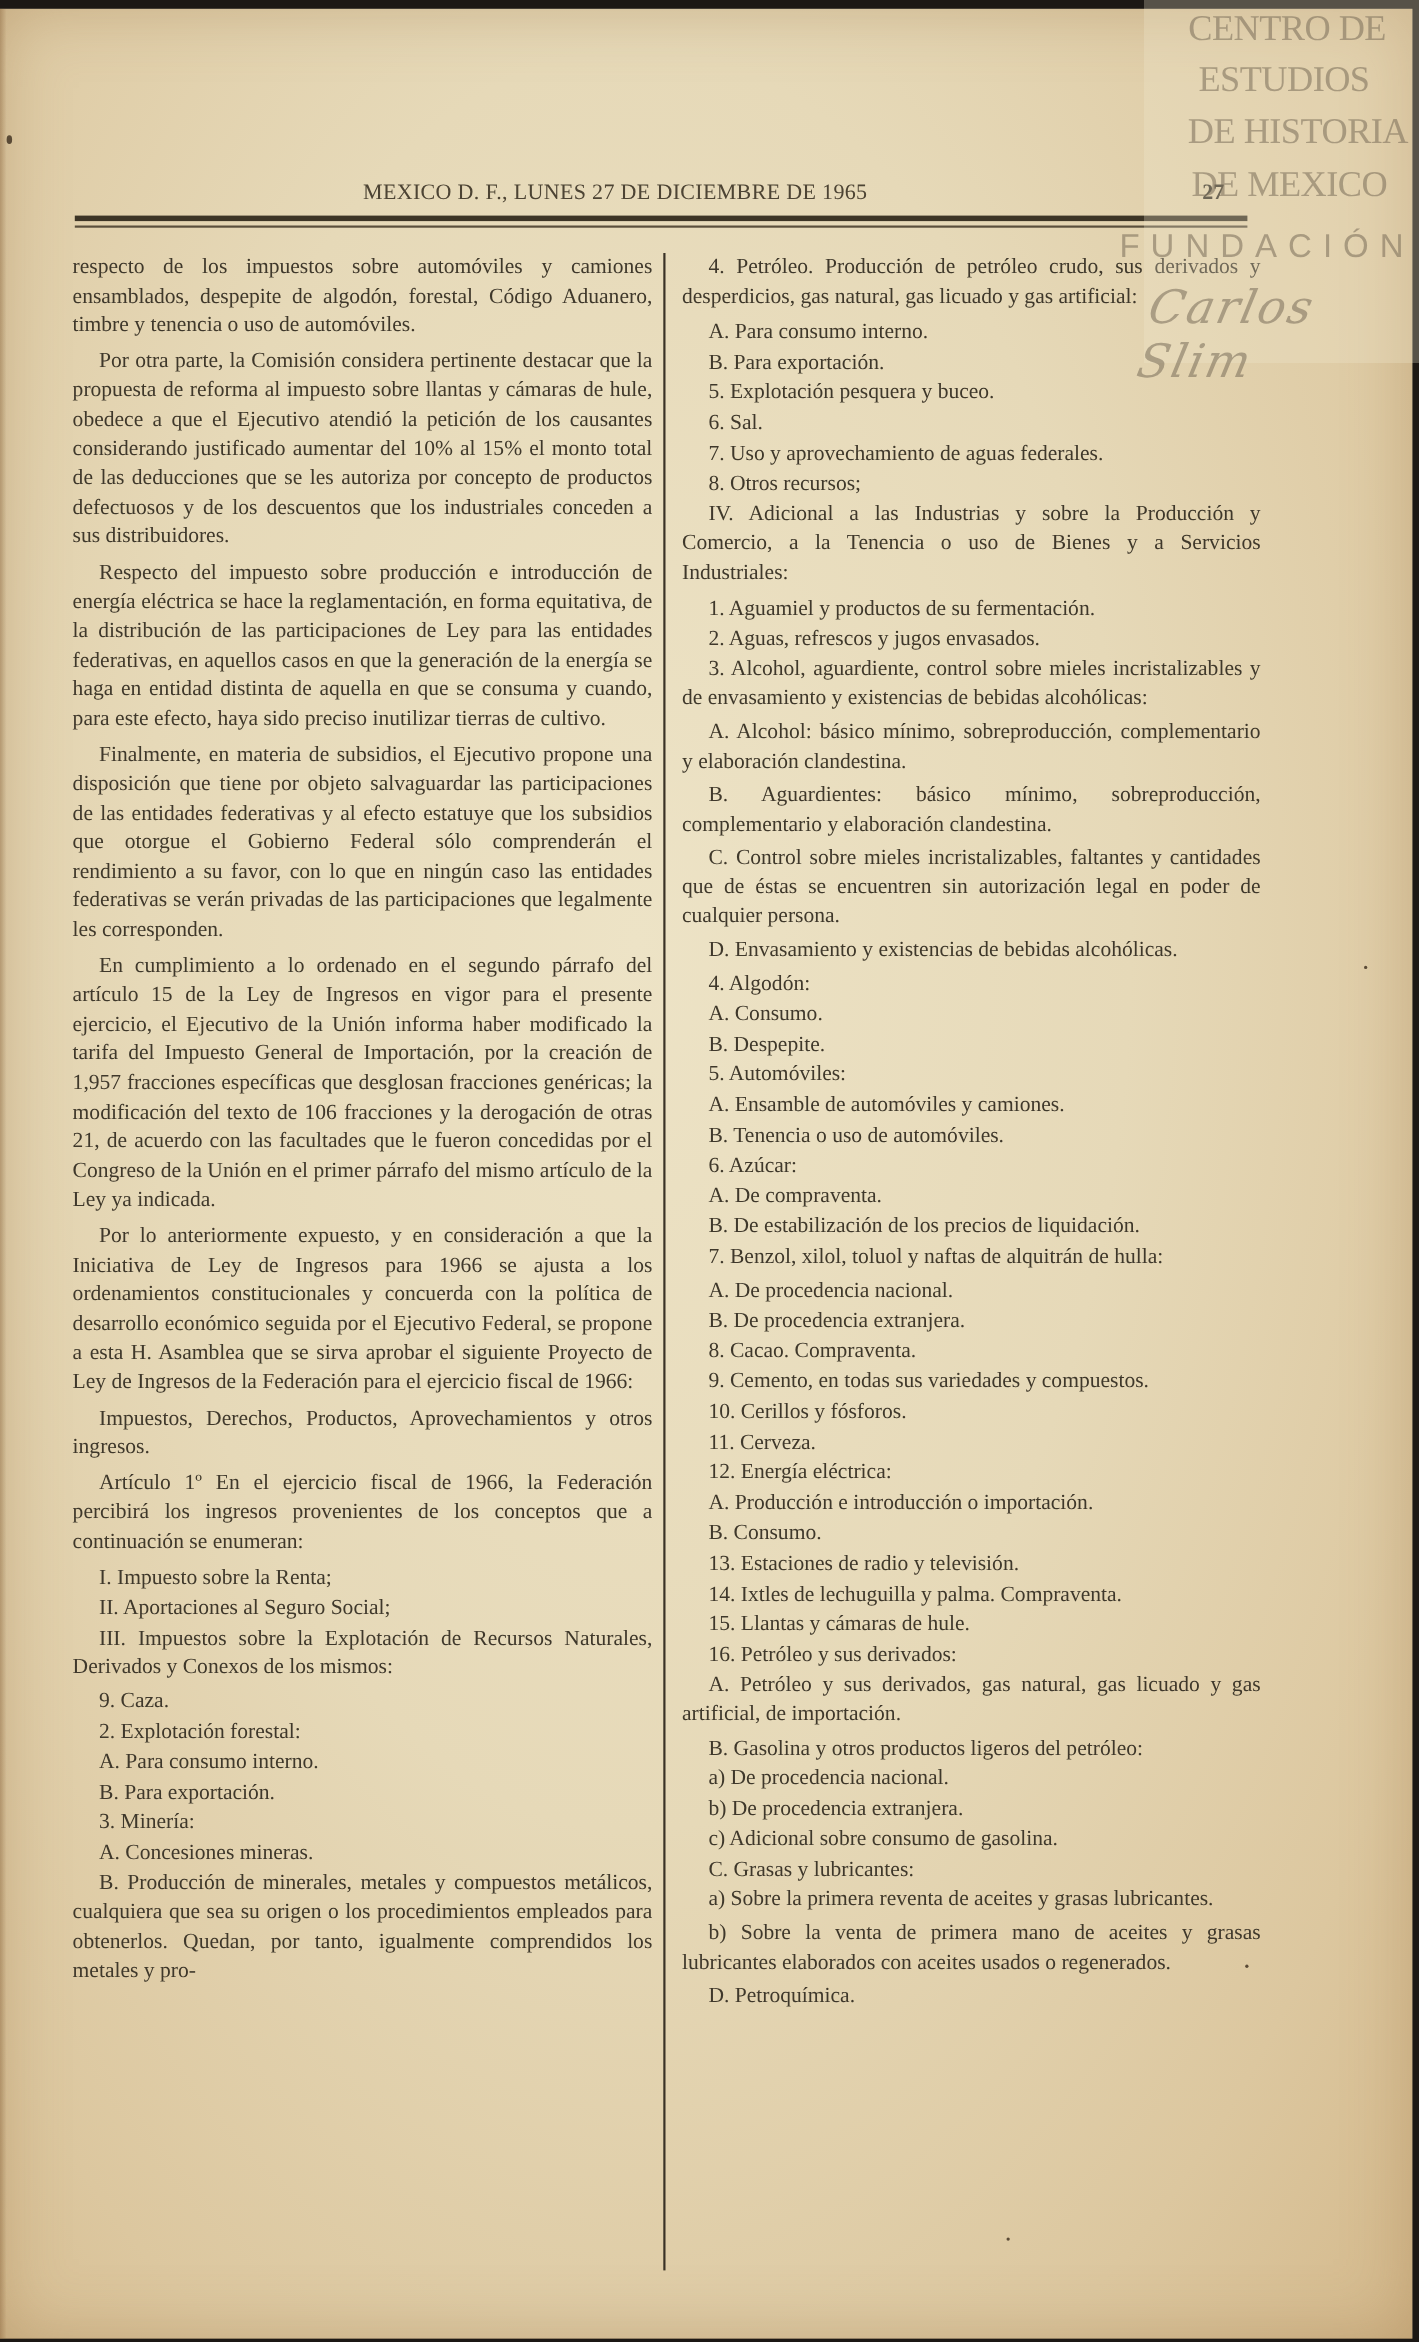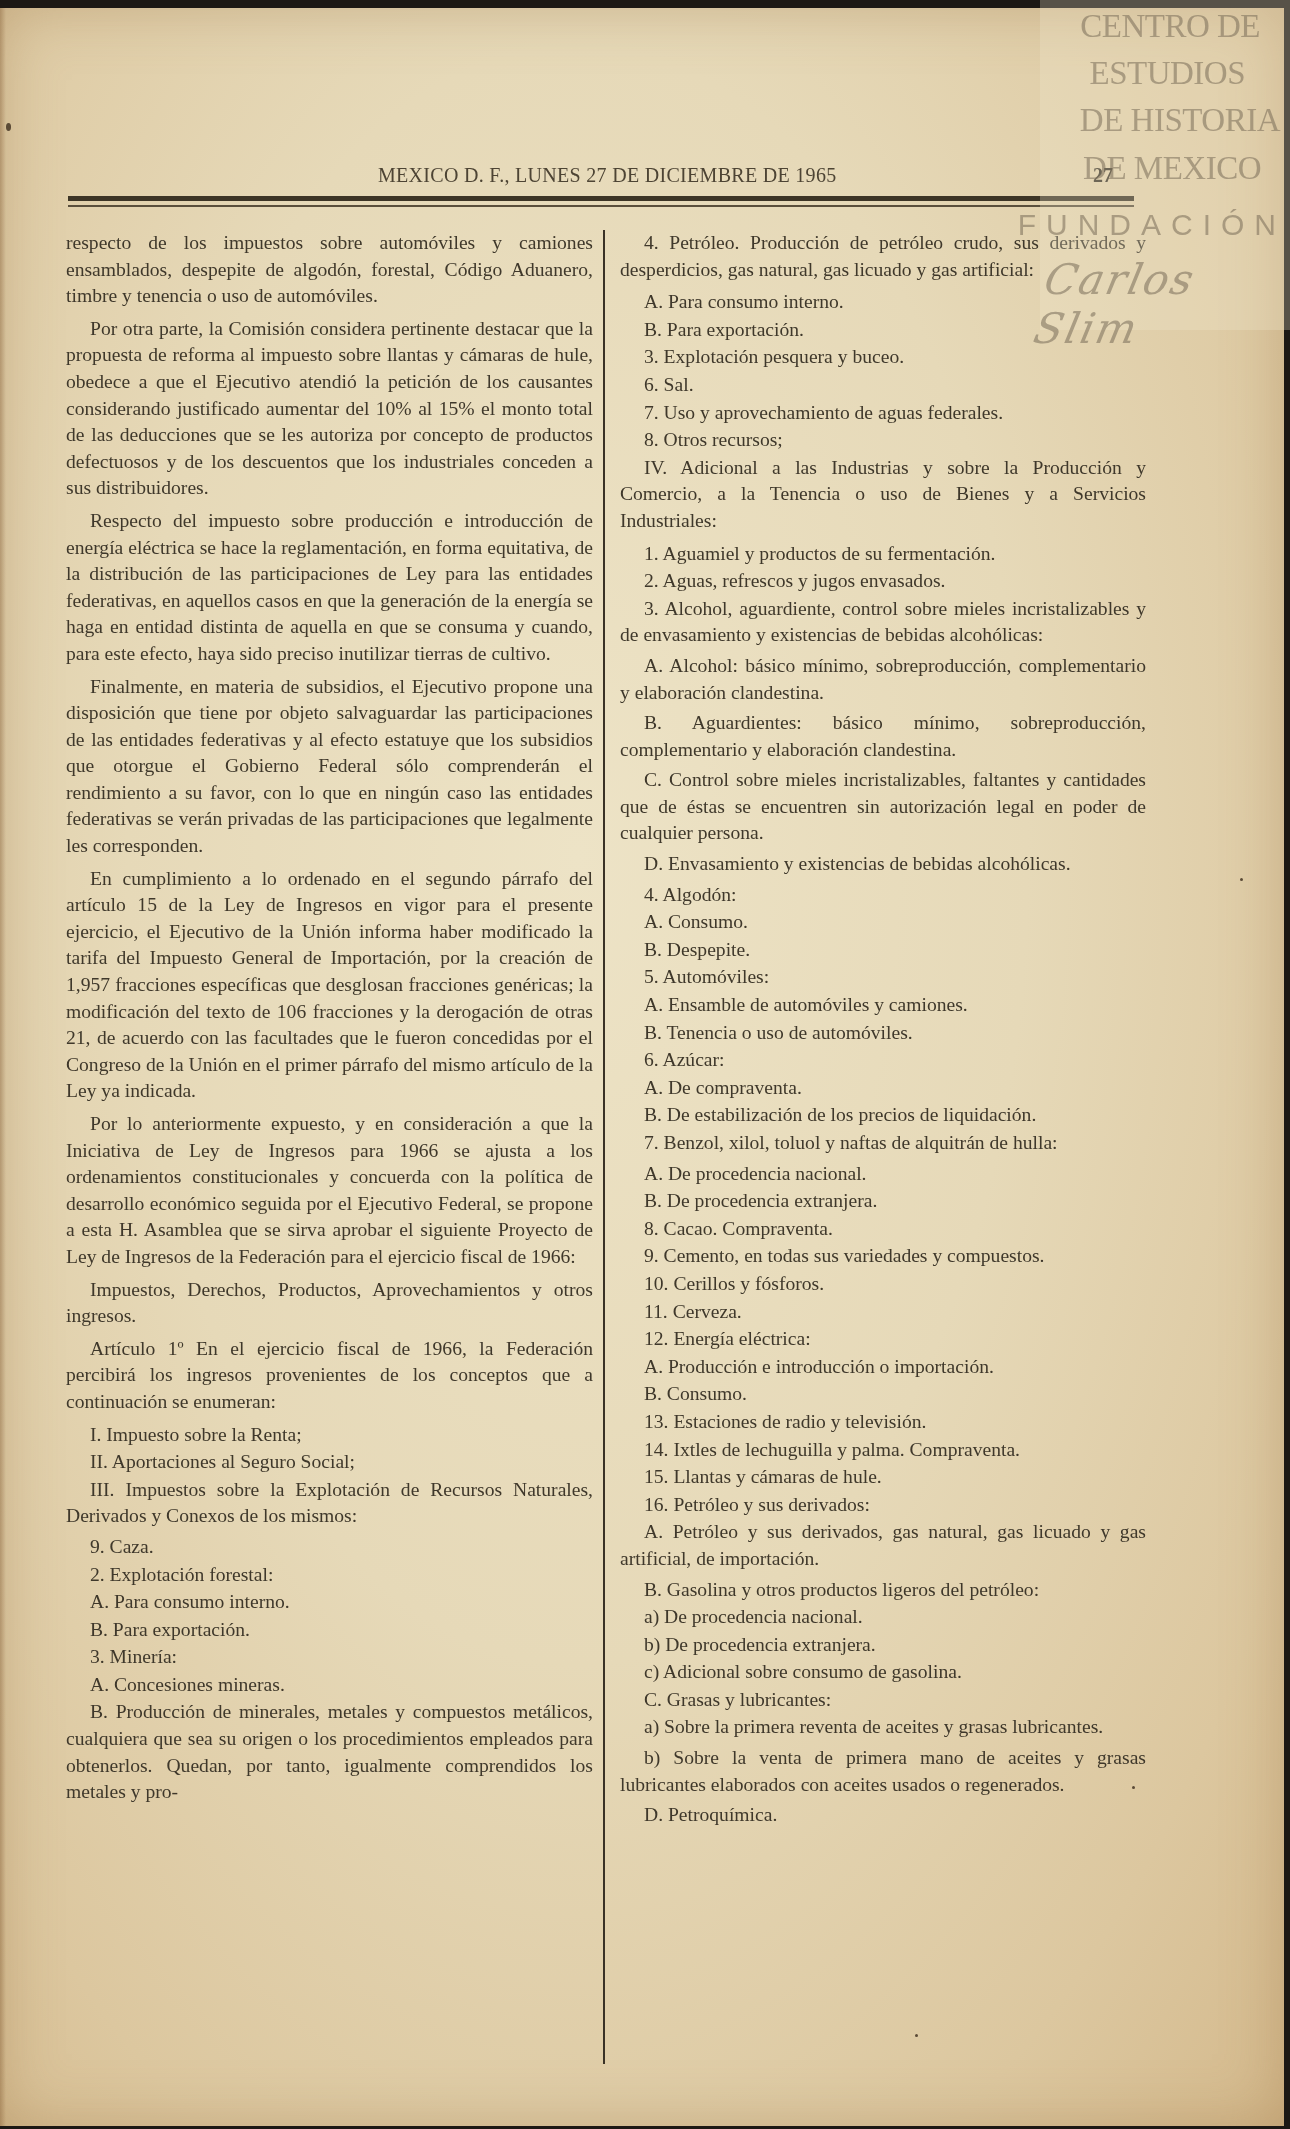--- a/index.html
+++ b/index.html
@@ -15,21 +15,21 @@
   }
   .page::before {
     content: ""; position: absolute; left: 0; top: 0; width: 6px; height: 100%;
     background: linear-gradient(90deg, rgba(120,80,40,0.35), rgba(120,80,40,0));
   }
   .header {
     position: absolute; left: 0; top: 150px; width: 1284px; height: 30px;
   }
   .header-title {
     position: absolute; left: 330px; top: 6px; font-size: 20px; letter-spacing: 0.3px;
-    color: #4d4434; white-space: nowrap; margin-left: 48px;
+    color: #4d4434; white-space: nowrap;
   }
   .page-number {
     position: absolute; left: 1093px; top: 6px; font-size: 20px; font-weight: bold; color: #3b3427;
   }
   .rule-thick {
     position: absolute; left: 68px; top: 188px; width: 1066px; height: 5px; background: #3d3526;
   }
   .rule-thin {
     position: absolute; left: 68px; top: 197px; width: 1066px; height: 2px; background: #5a4f3c;
   }
@@ -99,21 +99,21 @@
       <p class="item">B. Para exportación.</p>
       <p class="item">3. Minería:</p>
       <p class="item">A. Concesiones mineras.</p>
       <p class="item-just">B. Producción de minerales, metales y compuestos metálicos, cualquiera que sea su origen o los procedimientos empleados para obtenerlos. Quedan, por tanto, igualmente comprendidos los metales y pro-</p>
     </div>
   <div class="column-divider"></div>
   <div class="col col-right" id="col-right">
       <p class="indent">4. Petróleo. Producción de petróleo crudo, sus derivados y desperdicios, gas natural, gas licuado y gas artificial:</p>
       <p class="item">A. Para consumo interno.</p>
       <p class="item">B. Para exportación.</p>
-      <p class="item">3. Explotación pesquera y buceo.</p>
+      <p class="item">5. Explotación pesquera y buceo.</p>
       <p class="item">6. Sal.</p>
       <p class="item">7. Uso y aprovechamiento de aguas federales.</p>
       <p class="item">8. Otros recursos;</p>
       <p class="indent">IV. Adicional a las Industrias y sobre la Producción y Comercio, a la Tenencia o uso de Bienes y a Servicios Industriales:</p>
       <p class="item">1. Aguamiel y productos de su fermentación.</p>
       <p class="item">2. Aguas, refrescos y jugos envasados.</p>
       <p class="item-just">3. Alcohol, aguardiente, control sobre mieles incristalizables y de envasamiento y existencias de bebidas alcohólicas:</p>
       <p class="item-just">A. Alcohol: básico mínimo, sobreproducción, complementario y elaboración clandestina.</p>
       <p class="item-just">B. Aguardientes: básico mínimo, sobreproducción, complementario y elaboración clandestina.</p>
       <p class="item-just">C. Control sobre mieles incristalizables, faltantes y cantidades que de éstas se encuentren sin autorización legal en poder de cualquier persona.</p>

